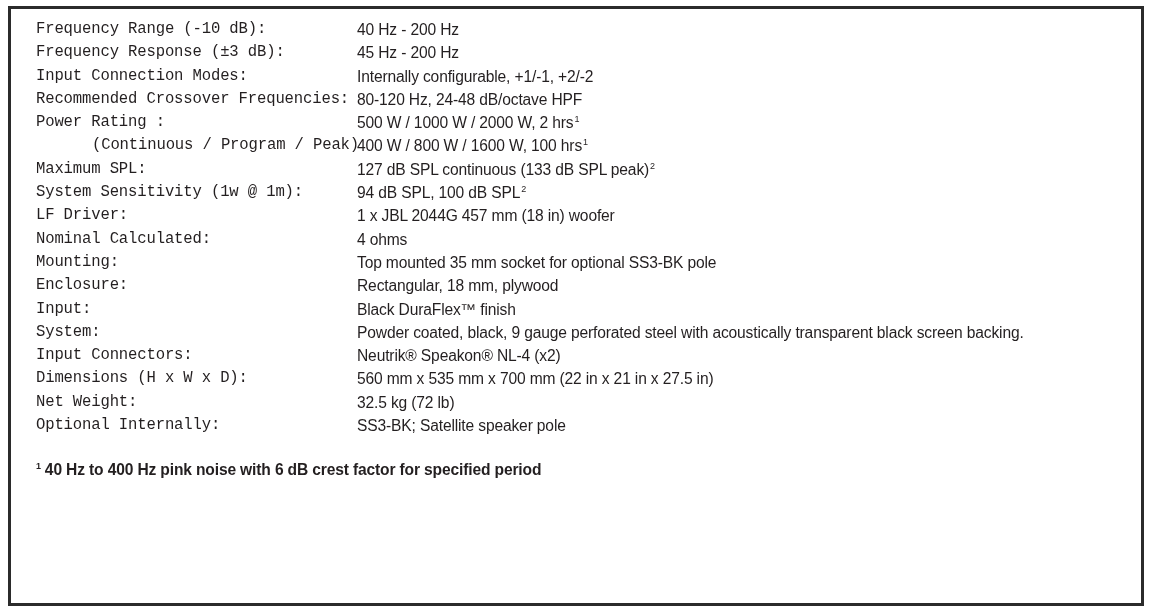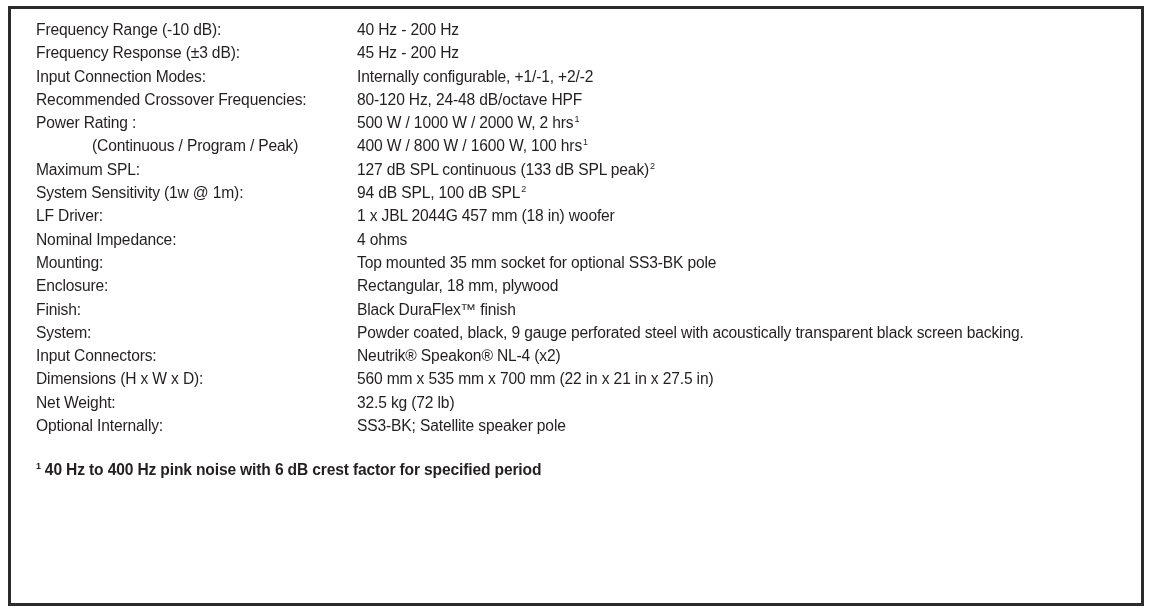--- a/index.html
+++ b/index.html
@@ -34,20 +34,21 @@
       height: 23.3px;
       font-size: 15.6px;
       line-height: 23.3px;
       white-space: nowrap;
       letter-spacing: -0.15px;
     }
     .spec-label {
       position: absolute;
       left: 0;
       top: 0;
+      font-family: Liberation Mono, monospace;
     }
     .spec-label.indent {
       left: 24px;
       margin-left: 32px;
     }
     .spec-value {
       position: absolute;
       left: 321px;
       top: 0;
     }
@@ -122,36 +123,36 @@
       <span class="spec-label">System Sensitivity (1w @ 1m):</span>
       <span class="spec-value"><span>94 dB SPL, 100 dB SPL</span><sup class="fn">2</sup></span>
     </div>
 
     <div class="spec-row">
       <span class="spec-label">LF Driver:</span>
       <span class="spec-value"><span>1 x JBL 2044G 457 mm (18 in) woofer</span></span>
     </div>
 
     <div class="spec-row">
-      <span class="spec-label">Nominal Impedance:</span>
+      <span class="spec-label">Nominal Calculated:</span>
       <span class="spec-value"><span>4 ohms</span></span>
     </div>
 
     <div class="spec-row">
       <span class="spec-label">Mounting:</span>
       <span class="spec-value"><span>Top mounted 35 mm socket for optional SS3-BK pole</span></span>
     </div>
 
     <div class="spec-row">
       <span class="spec-label">Enclosure:</span>
       <span class="spec-value"><span>Rectangular, 18 mm, plywood</span></span>
     </div>
 
     <div class="spec-row">
-      <span class="spec-label">Finish:</span>
+      <span class="spec-label">Input:</span>
       <span class="spec-value"><span>Black DuraFlex™ finish</span></span>
     </div>
 
     <div class="spec-row">
       <span class="spec-label">System:</span>
       <span class="spec-value"><span>Powder coated, black, 9 gauge perforated steel with acoustically transparent black screen backing.</span></span>
     </div>
 
     <div class="spec-row">
       <span class="spec-label">Input Connectors:</span>

